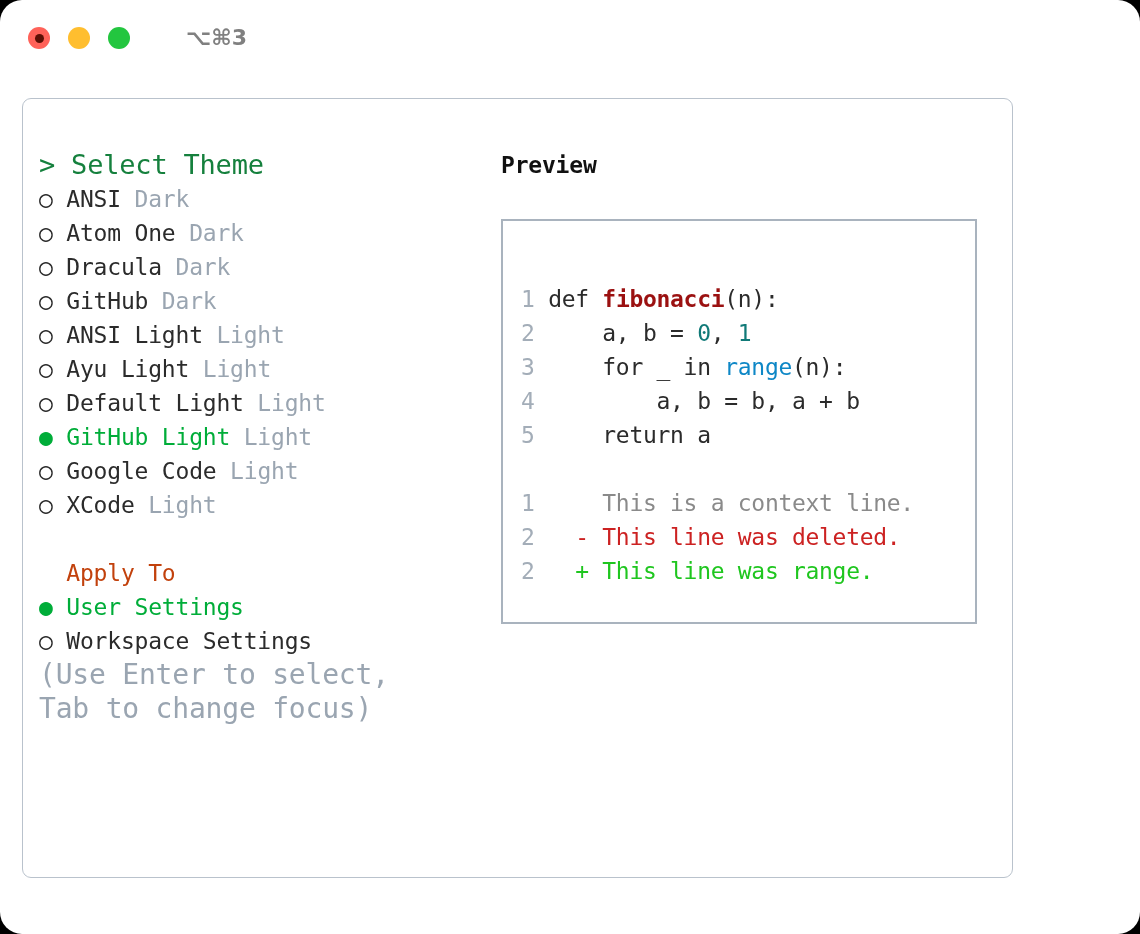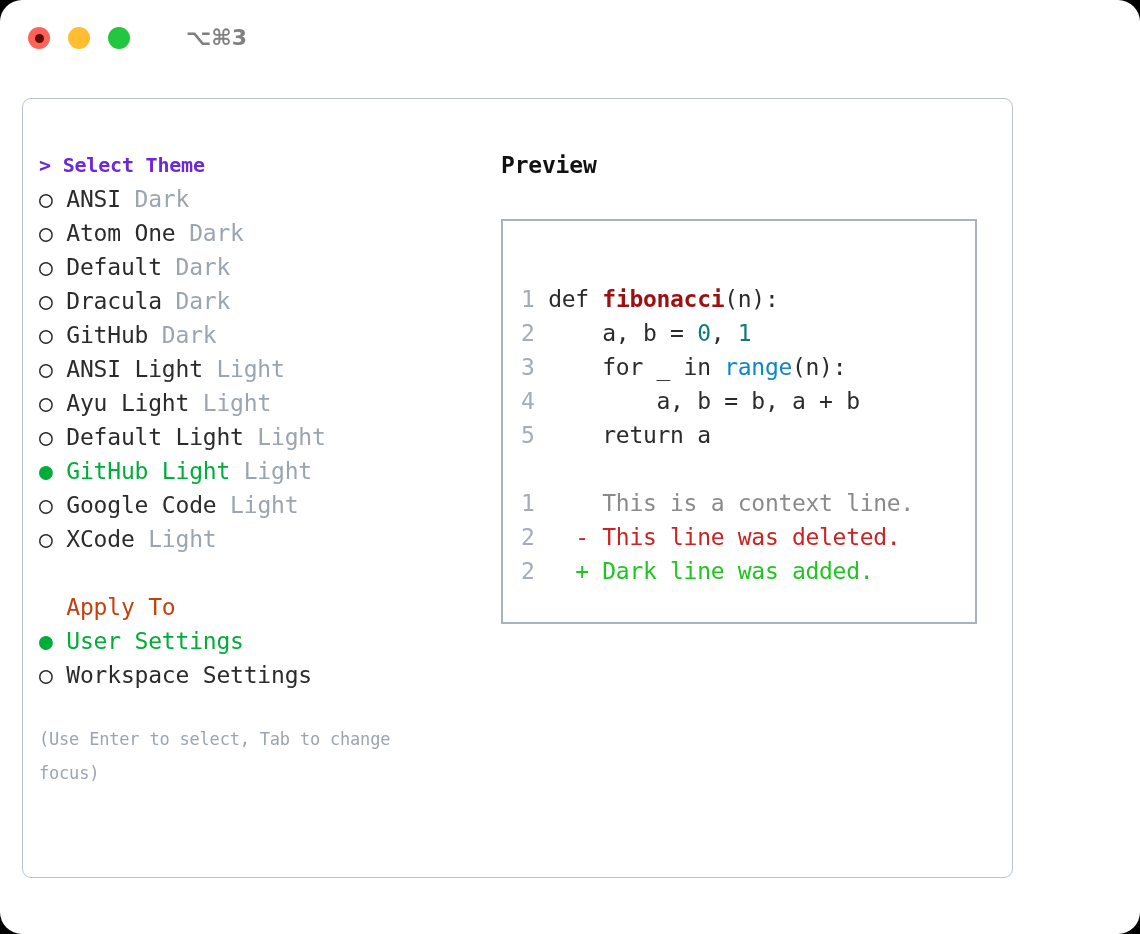--- a/index.html
+++ b/index.html
@@ -90,23 +90,23 @@
 
   
   .left-col {
     position: absolute;
     left: 16px;
     top: 49px;
     width: 450px;
   }
 
   .list-header {
-    font-size: 20px;
-    font-weight: 700;
-    color: #6d28d9;
+    font-size: 27px;
+    font-weight: 400;
+    color: #15803d;
     line-height: 34px;
     white-space: pre;
     letter-spacing: -0.2px;
   }
 
   .row {
     font-size: 23px;
     line-height: 34px;
     white-space: pre;
     color: #2b2b2b;
@@ -121,22 +121,21 @@
     font-size: 23px;
     line-height: 34px;
     white-space: pre;
     color: #c2410c;
     letter-spacing: -0.2px;
   }
 
   .spacer-row { height: 34px; }
 
   .hint {
-    margin-top: 30px;
-    font-size: 17px;
+    font-size: 28px;
     line-height: 34px;
     color: #9aa5b1;
     width: 410px;
     letter-spacing: -0.2px;
   }
 
   
   .right-col {
     position: absolute;
     left: 478px;
@@ -193,21 +192,20 @@
   <div class="panel">
     <div class="panel-inner">
 
       <div class="left-col">
 
         <div class="list-header">&gt; Select Theme</div>
 
         <div id="theme-list">
             <div class="row"><span class="bullet">○</span><span class="label"> ANSI</span><span class="tag"> Dark</span></div>
             <div class="row"><span class="bullet">○</span><span class="label"> Atom One</span><span class="tag"> Dark</span></div>
-            <div class="row"><span class="bullet">○</span><span class="label"> Default</span><span class="tag"> Dark</span></div>
             <div class="row"><span class="bullet">○</span><span class="label"> Dracula</span><span class="tag"> Dark</span></div>
             <div class="row"><span class="bullet">○</span><span class="label"> GitHub</span><span class="tag"> Dark</span></div>
             <div class="row"><span class="bullet">○</span><span class="label"> ANSI Light</span><span class="tag"> Light</span></div>
             <div class="row"><span class="bullet">○</span><span class="label"> Ayu Light</span><span class="tag"> Light</span></div>
             <div class="row"><span class="bullet">○</span><span class="label"> Default Light</span><span class="tag"> Light</span></div>
             <div class="row selected"><span class="bullet bullet-on">●</span><span class="label"> GitHub Light</span><span class="tag"> Light</span></div>
             <div class="row"><span class="bullet">○</span><span class="label"> Google Code</span><span class="tag"> Light</span></div>
             <div class="row"><span class="bullet">○</span><span class="label"> XCode</span><span class="tag"> Light</span></div>
           </div>
 
@@ -231,20 +229,20 @@
               <div class="code-line"><span class="ln">1</span><span> </span><span>def </span><span class="fn">fibonacci</span><span>(n):</span></div>
               <div class="code-line"><span class="ln">2</span><span>     </span><span>a, b = </span><span class="num">0</span><span>, </span><span class="num">1</span></div>
               <div class="code-line"><span class="ln">3</span><span>     </span><span>for _ in </span><span class="builtin">range</span><span>(n):</span></div>
               <div class="code-line"><span class="ln">4</span><span>         </span><span>a, b = b, a + b</span></div>
               <div class="code-line"><span class="ln">5</span><span>     </span><span>return a</span></div>
             </div>
           <div class="diff-gap"></div>
           <div id="diff-sample">
               <div class="code-line"><span class="ln">1</span><span class="diff-ctx">     </span><span class="diff-ctx">This is a context line.</span></div>
               <div class="code-line"><span class="ln">2</span><span class="diff-del">   - </span><span class="diff-del">This line was deleted.</span></div>
-              <div class="code-line"><span class="ln">2</span><span class="diff-add">   + </span><span class="diff-add">Dark line was added.</span></div>
+              <div class="code-line"><span class="ln">2</span><span class="diff-add">   + </span><span class="diff-add">This line was range.</span></div>
             </div>
         </div>
       </div>
 
     </div>
   </div>
 </div>
 
 </body></html>

